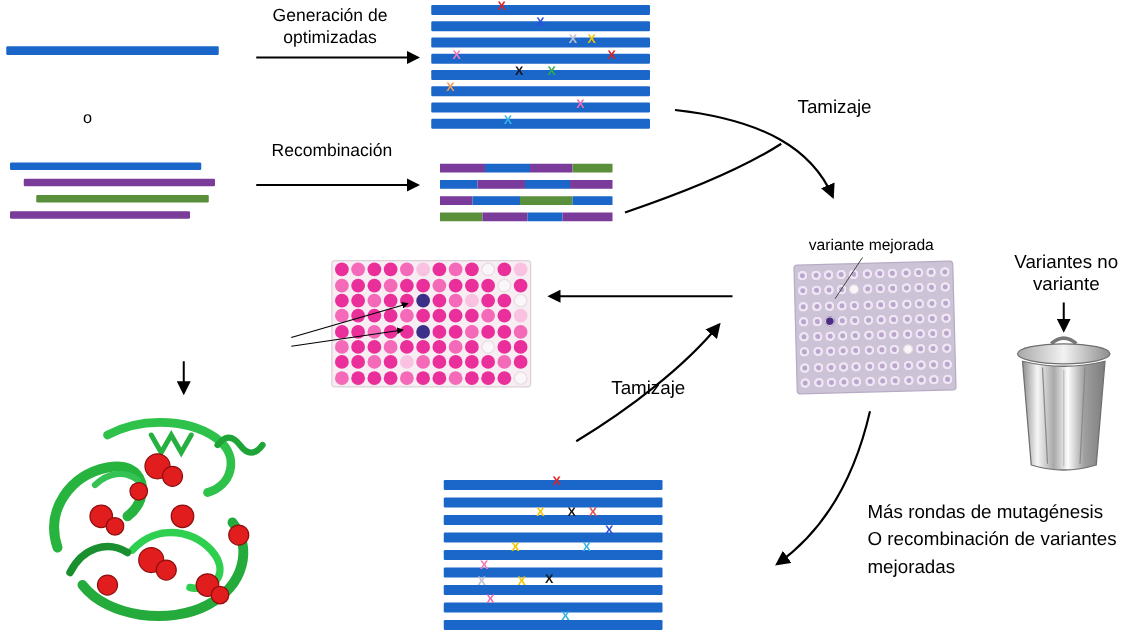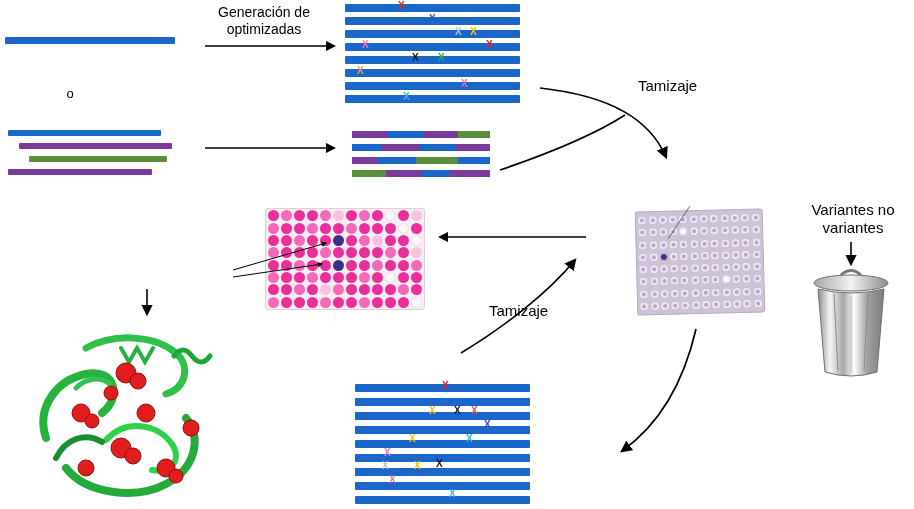--- a/index.html
+++ b/index.html
@@ -44,20 +44,21 @@
 
   <div class="txt center f13" style="left:10px;top:86px;width:120px">o</div>
   <div class="hwrap" style="left:5px;top:130px;width:175px;height:55px">
       <div class="hbar" style="left: 3px; top: 0px; width: 153px; background: rgb(26, 103, 201);"></div>
       <div class="hbar" style="left: 14px; top: 13px; width: 153px; background: rgb(122, 59, 155);"></div>
       <div class="hbar" style="left: 24px; top: 26px; width: 138px; background: rgb(90, 143, 60);"></div>
       <div class="hbar" style="left: 3px; top: 39px; width: 144px; background: rgb(122, 59, 155);"></div>
     </div>
 
   <div class="txt center f14" style="left:193px;top:4px;width:142px">Generación de optimizadas</div>
+  <div class="txt center f14" style="left:193px;top:112px;width:145px">Recombinación</div>
 
   <div class="lib" style="left:345px;top:4px;width:175px;height:106px">
       <div class="lbar" style="top: 0px; width: 175px; height: 8px; background: rgb(26, 103, 201);"></div>
       <div class="lbar" style="top: 13px; width: 175px; height: 8px; background: rgb(26, 103, 201);"></div>
       <div class="lbar" style="top: 26px; width: 175px; height: 8px; background: rgb(26, 103, 201);"></div>
       <div class="lbar" style="top: 39px; width: 175px; height: 8px; background: rgb(26, 103, 201);"></div>
       <div class="lbar" style="top: 52px; width: 175px; height: 8px; background: rgb(26, 103, 201);"></div>
       <div class="lbar" style="top: 65px; width: 175px; height: 8px; background: rgb(26, 103, 201);"></div>
       <div class="lbar" style="top: 78px; width: 175px; height: 8px; background: rgb(26, 103, 201);"></div>
       <div class="lbar" style="top: 91px; width: 175px; height: 8px; background: rgb(26, 103, 201);"></div>
@@ -120,20 +121,21 @@
       <span class="mut" style="left: 27px; top: 76px; color: rgb(192, 192, 207);">X</span>
       <span class="mut" style="left: 59px; top: 76px; color: rgb(245, 196, 0);">X</span>
       <span class="mut" style="left: 81px; top: 74px; color: rgb(21, 21, 21);">X</span>
       <span class="mut" style="left: 34px; top: 90px; color: rgb(240, 106, 176);">X</span>
       <span class="mut" style="left: 94px; top: 104px; color: rgb(53, 181, 229);">X</span>
     </div>
 
   <div class="txt f15" style="left:638px;top:77px;width:90px">Tamizaje</div>
   <div class="txt f15" style="left:489px;top:302px;width:90px">Tamizaje</div>
 
+  <div class="txt center f12" style="left:632px;top:189px;width:130px">variante mejorada</div>
   <div class="plate plate-right">
       <div class="prow">
         <span class="well wv"></span>
         <span class="well wv"></span>
         <span class="well wv"></span>
         <span class="well wv"></span>
         <span class="well wv"></span>
         <span class="well wv"></span>
         <span class="well wv"></span>
         <span class="well wv"></span>
@@ -235,21 +237,21 @@
         <span class="well wv"></span>
         <span class="well wv"></span>
         <span class="well wv"></span>
         <span class="well wv"></span>
         <span class="well wv"></span>
         <span class="well wv"></span>
         <span class="well wv"></span>
       </div>
     </div>
 
-  <div class="txt center f15" style="left:793px;top:201px;width:120px">Variantes no variantes</div>
+  <div class="txt center f15" style="left:793px;top:201px;width:120px">Variantes no variante</div>
 
   <svg class="absvg" style="left:810px;top:266px" width="82" height="116" viewBox="0 0 82 116">
     <defs>
       <linearGradient id="tg" x1="0" y1="0" x2="1" y2="0">
         <stop offset="0" stop-color="#8f8f8f"></stop>
           <stop offset="0.18" stop-color="#f5f5f5"></stop>
         <stop offset="0.38" stop-color="#a8a8a8"></stop>
           <stop offset="0.55" stop-color="#fdfdfd"></stop>
         <stop offset="0.75" stop-color="#9f9f9f"></stop>
           <stop offset="1" stop-color="#7d7d7d"></stop>
@@ -403,20 +405,25 @@
         <circle cx="85" cy="75" r="7"></circle>
       <circle cx="95" cy="130" r="10"></circle>
         <circle cx="107" cy="138" r="8"></circle>
       <circle cx="140" cy="150" r="9"></circle>
         <circle cx="150" cy="158" r="7"></circle>
       <circle cx="60" cy="150" r="8"></circle>
         <circle cx="165" cy="110" r="8"></circle>
     </g>
   </svg>
 
+  <div class="txt f15" style="left:694px;top:399px;width:220px;line-height:1.45">
+    <div>Más rondas de mutagénesis</div>
+    <div>O recombinación de variantes</div>
+    <div>mejoradas</div>
+  </div>
 
   <svg id="arrows" class="absvg" width="914" height="509" viewBox="0 0 914 509">
     <defs>
       <marker id="ah" viewBox="0 0 10 10" refX="8" refY="5" markerWidth="7" markerHeight="7" orient="auto-start-reverse">
         <path d="M0 0 L10 5 L0 10 Z" fill="#000"></path>
       </marker>
       <marker id="ahs" viewBox="0 0 10 10" refX="8" refY="5" markerWidth="5.5" markerHeight="5.5" orient="auto-start-reverse">
         <path d="M0 0 L10 5 L0 10 Z" fill="#000"></path>
       </marker>
     </defs>

